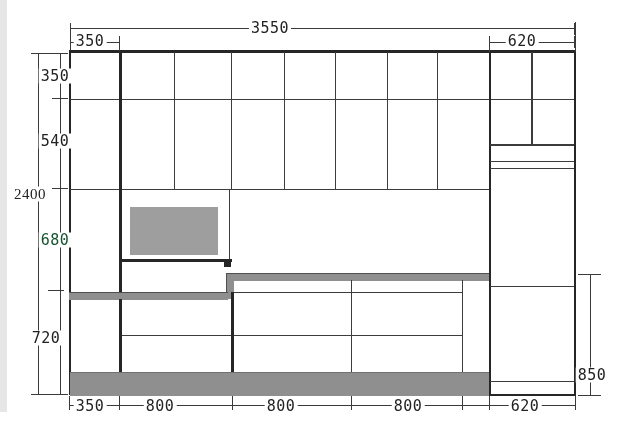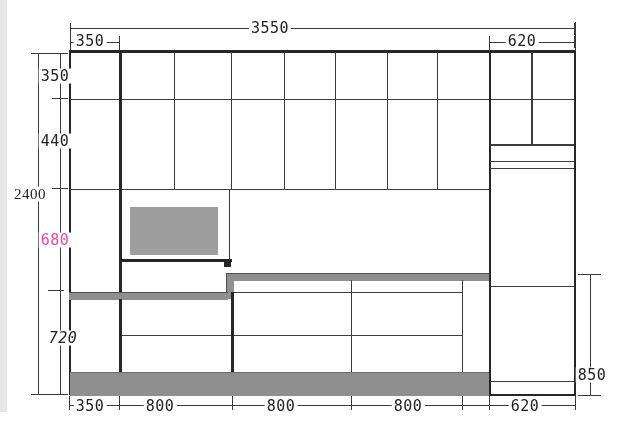--- a/index.html
+++ b/index.html
@@ -12,21 +12,21 @@
   .t{position:absolute;background:#3c3c3c;}
   
   .d{position:absolute;background:#3a3a3a;}
   
   .g{position:absolute;background:#8f8f8f;}
   .hood{position:absolute;background:#9e9e9e;}
   
   .lbl{position:absolute;transform:translate(-50%,-50%);background:#ffffff;
        color:#222222;font-size:15px;letter-spacing:0.5px;line-height:1;
        padding:0 2px;white-space:nowrap;}
-  .muted{color:#ec4899;}
+  .muted{color:#14532d;}
 </style>
 </head>
 <body>
 
 <div class="page">
 
   <div class="edge" style="left:0;top:0;width:7px;height:434px;background:#e6e6e6;"></div>
   <div class="edge" style="left:0;top:428px;width:640px;height:6px;background:#f0f0f0;"></div>
 
   <i class="k" style="left:69px;top:50px;width:507px;height:2.5px;"></i>
@@ -101,23 +101,23 @@
   <i class="d" style="left:351px;top:396px;width:1.2px;height:14px;"></i>
   <i class="d" style="left:461.5px;top:396px;width:1.2px;height:14px;"></i>
   <i class="d" style="left:489px;top:396px;width:1.2px;height:14px;"></i>
   <i class="d" style="left:574.5px;top:396px;width:1.2px;height:14px;"></i>
 
   <span class="lbl" style="left:270px;top:28px;">3550</span>
   <span class="lbl" style="left:90px;top:41px;">350</span>
   <span class="lbl" style="left:522px;top:41px;">620</span>
   <span class="lbl" style="left:30px;top:194px;font-family:Liberation Serif, serif;">2400</span>
   <span class="lbl" style="left:55px;top:76px;">350</span>
-  <span class="lbl" style="left:55px;top:141px;">440</span>
+  <span class="lbl" style="left:55px;top:141px;">540</span>
   <span class="lbl muted" style="left:55px;top:240px;">680</span>
-  <span class="lbl" style="left:63px;top:338px;font-style:italic;">720</span>
+  <span class="lbl" style="left:46px;top:338px;">720</span>
   <span class="lbl" style="left:592px;top:335px;margin-top:40px;">850</span>
   <span class="lbl" style="left:90px;top:406px;">350</span>
   <span class="lbl" style="left:160px;top:406px;">800</span>
   <span class="lbl" style="left:281px;top:406px;">800</span>
   <span class="lbl" style="left:408px;top:406px;">800</span>
   <span class="lbl" style="left:525px;top:406px;">620</span>
 
 </div>
 
 </body></html>

